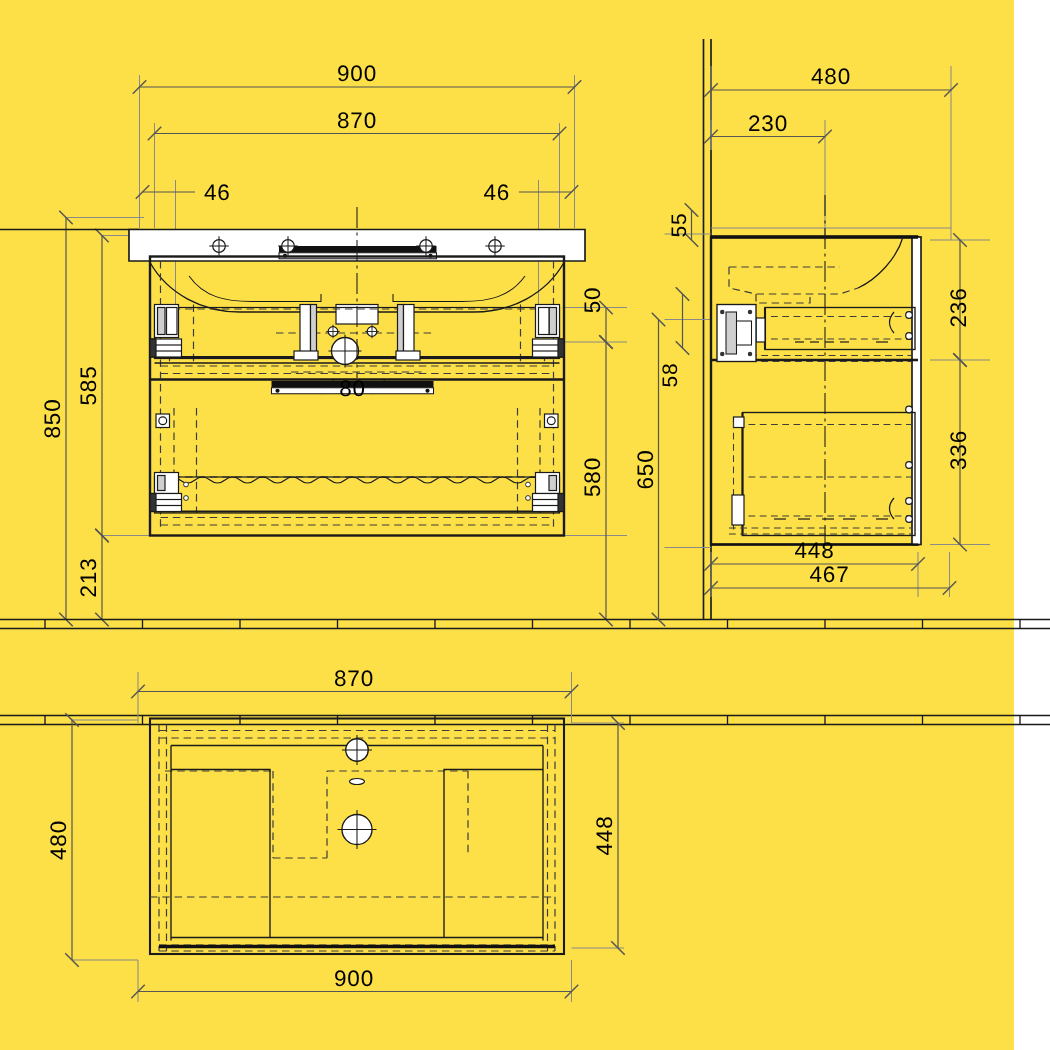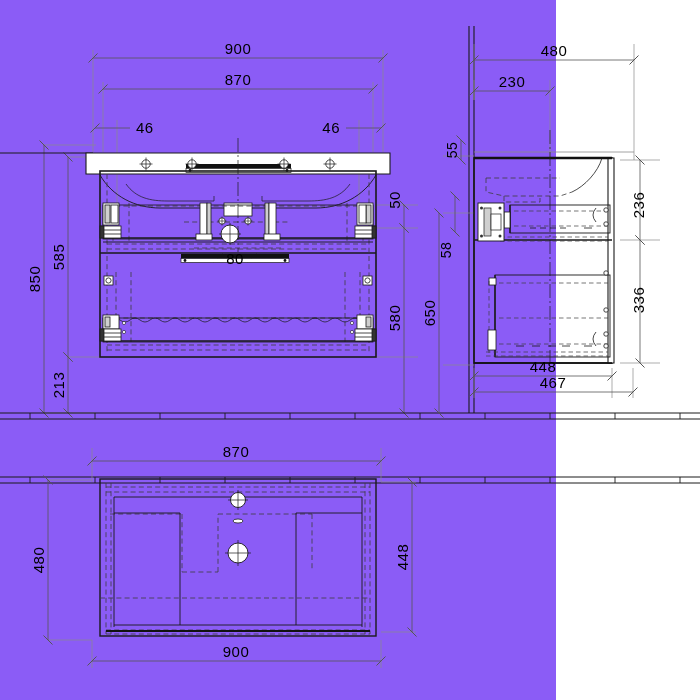--- a/index.html
+++ b/index.html
@@ -1,18 +1,18 @@
 <!DOCTYPE html>
 <html><head>
 <meta charset="utf-8">
 <style>
   html,body{margin:0;padding:0;background:#ffffff;}
   body{width:700px;height:700px;overflow:hidden;
        font-family:"Liberation Sans",sans-serif;color:#1a1a1a;}
-  #sheet{position:relative;width:556px;height:700px;background:#8b5cf6;}
+  #sheet{position:relative;width:676px;height:700px;background:#fde047;}
   svg{display:block;}
   .dimtxt{font-family:"Liberation Sans",sans-serif;font-size:15px;fill:#000;
           letter-spacing:0.5px;}
   .dimtxt.small{font-size:14px;}
 </style>
 </head>
 <body>
 
 <div id="sheet">
 <svg width="700" height="700" viewBox="0 0 700 700">

